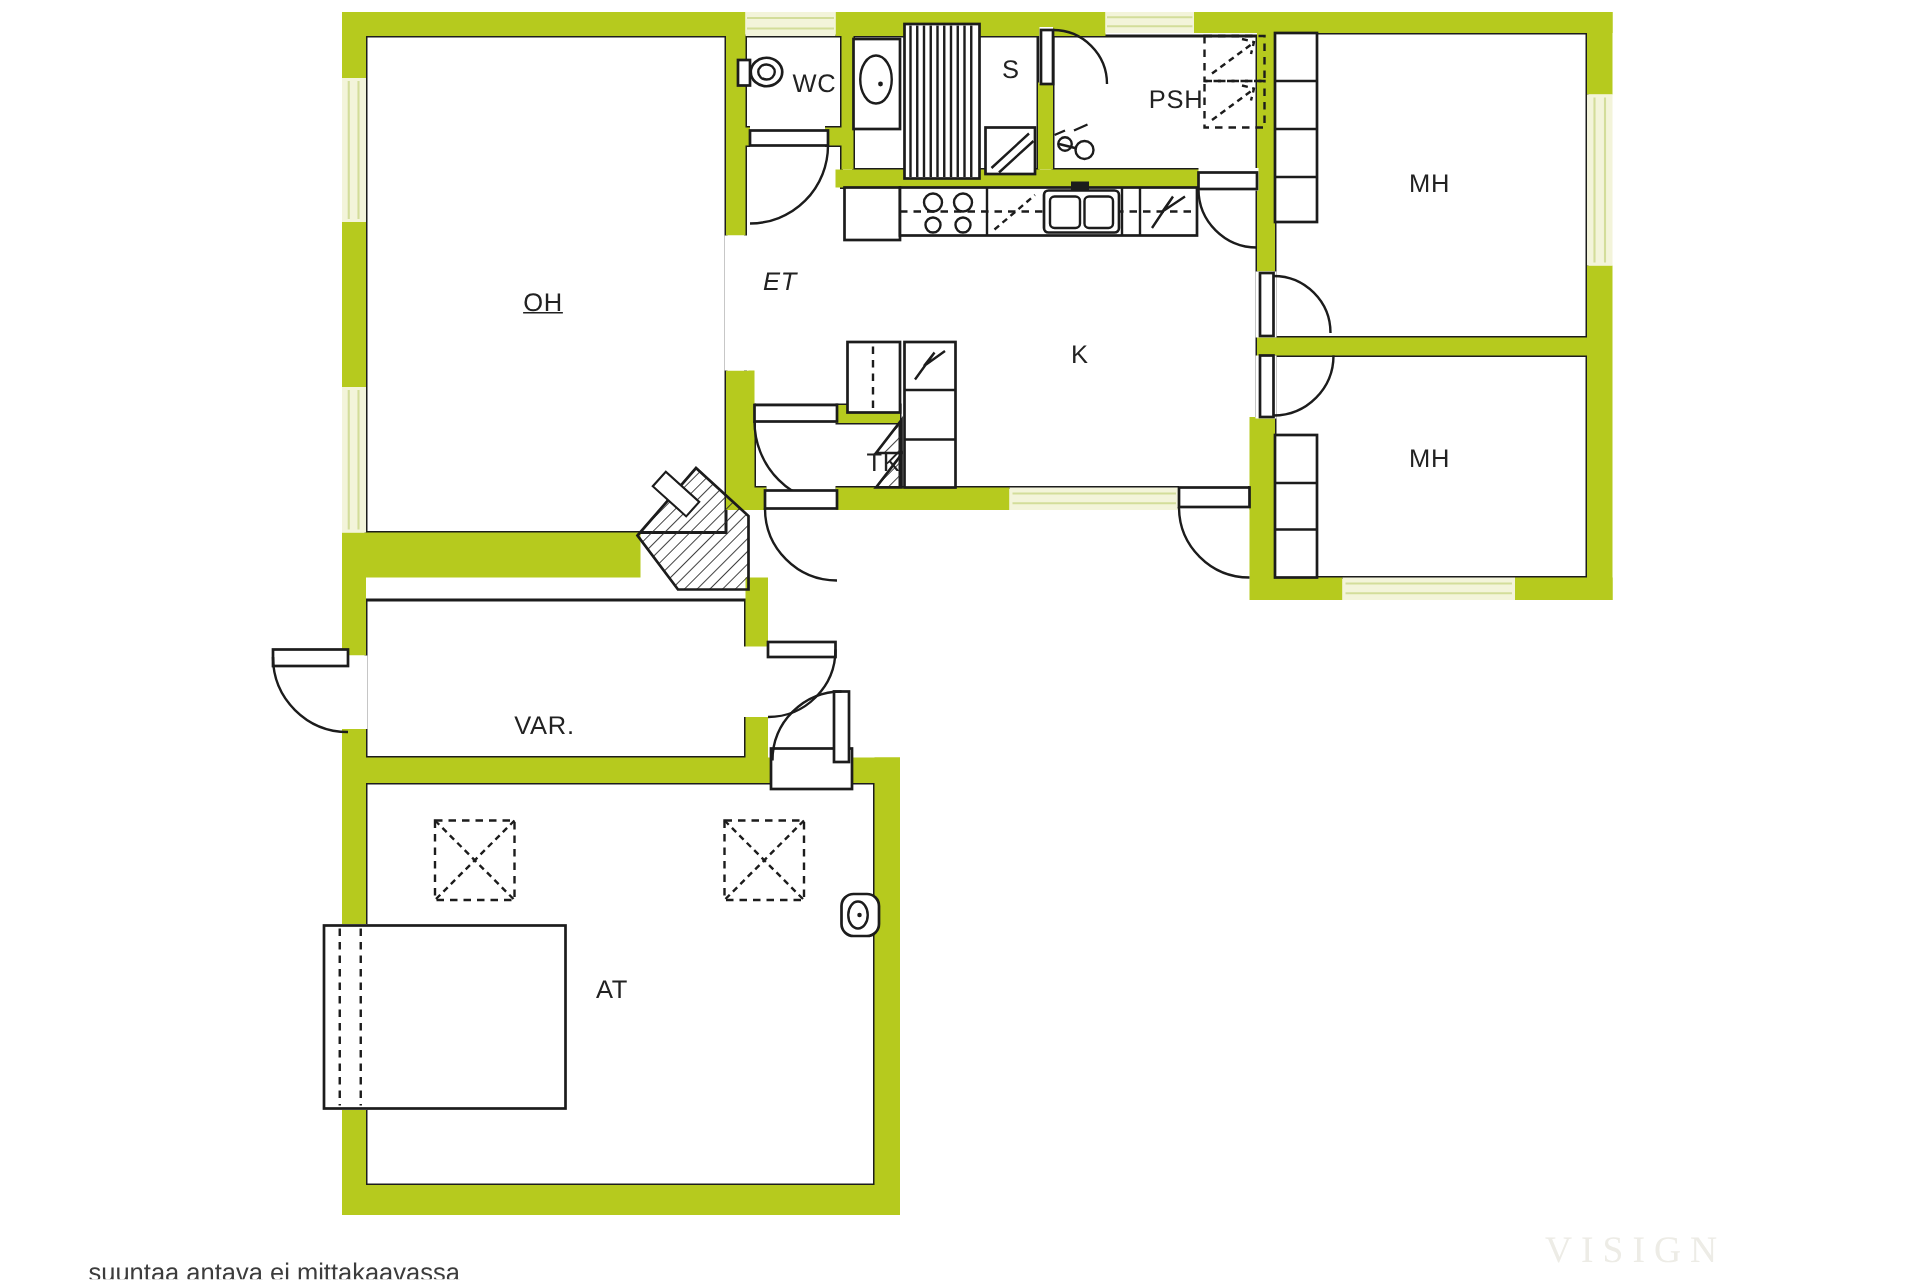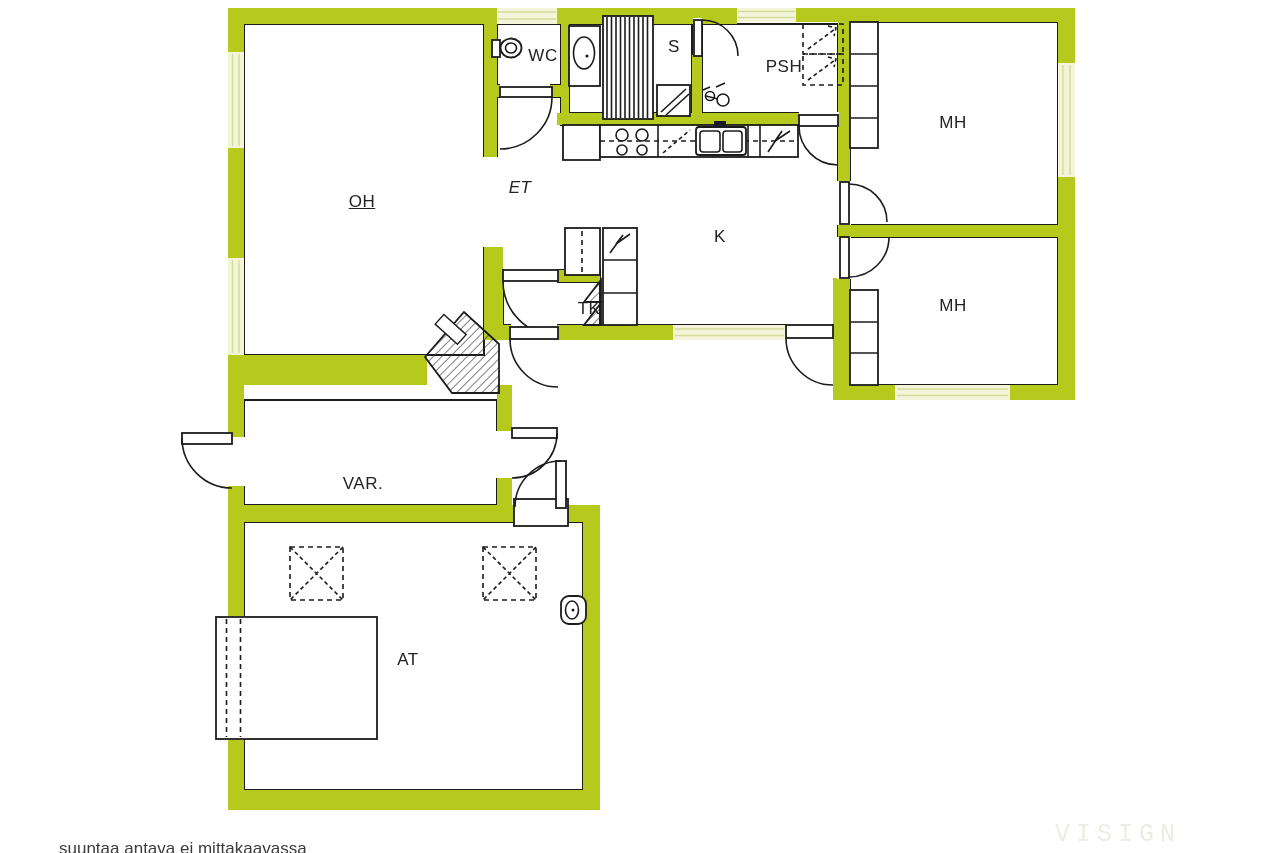--- a/index.html
+++ b/index.html
@@ -17,22 +17,22 @@
   .winline{stroke:var(--window-line);stroke-width:1.4;fill:none;}
   .ln{stroke:var(--line);stroke-width:1.6;fill:none;}
   .fw{fill:#ffffff;stroke:var(--line);stroke-width:1.8;}
   .fx{fill:none;stroke:var(--line);stroke-width:1.6;}
   .dash{stroke-dasharray:5 4;}
   .dash2{stroke-dasharray:4 3;}
   .hatched{fill:url(#hatch);stroke:var(--line);stroke-width:1.8;}
   .room-label{position:absolute;transform:translate(-50%,-50%);color:var(--label);
               font-size:17px;letter-spacing:.5px;white-space:nowrap;}
   #annotation{position:absolute;left:59px;top:821px;color:var(--annotation);font-size:17px;margin-top:18px;}
-  #watermark{position:absolute;left:1055px;top:820px;color:var(--watermark);
-             font-family:Liberation Mono, monospace;font-size:25px;letter-spacing:6px;}
+  #watermark{position:absolute;left:1030px;top:820px;color:var(--watermark);
+             font-family:Liberation Serif, serif;font-size:25px;letter-spacing:6px;}
 </style>
 </head>
 <body>
 
 <div id="canvas">
 <svg id="plan-svg" width="1280" height="853" viewBox="0 0 1280 853">
   <defs>
     <pattern id="hatch" width="6" height="6" patternUnits="userSpaceOnUse" patternTransform="rotate(45)">
       <line x1="0" y1="0" x2="0" y2="6" stroke="#2a2a2a" stroke-width="1.2"></line>
     </pattern>

